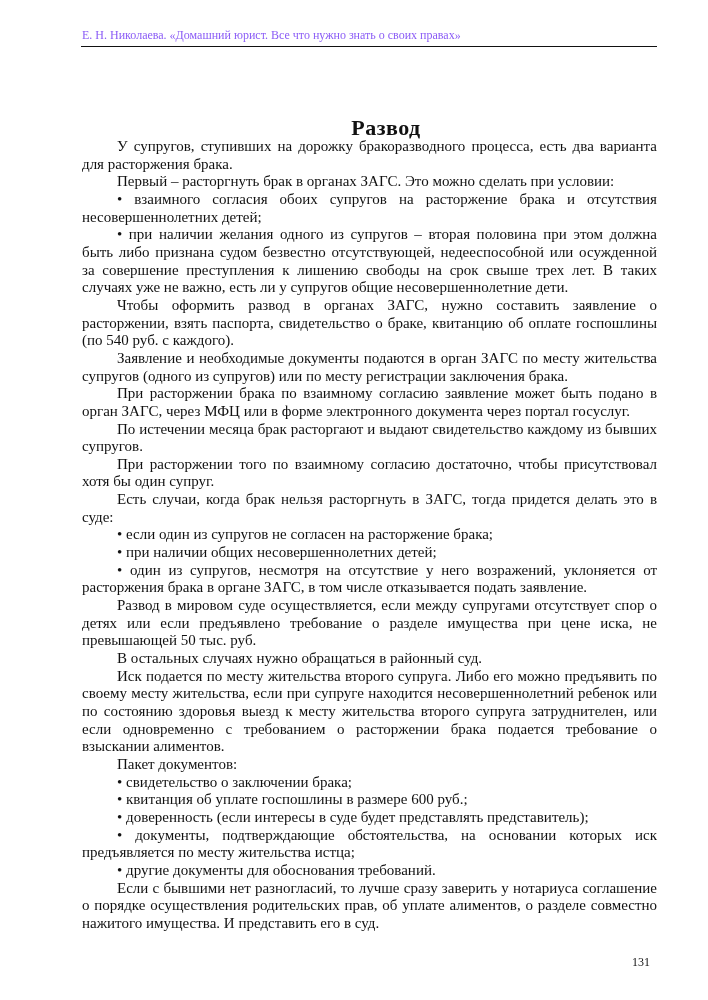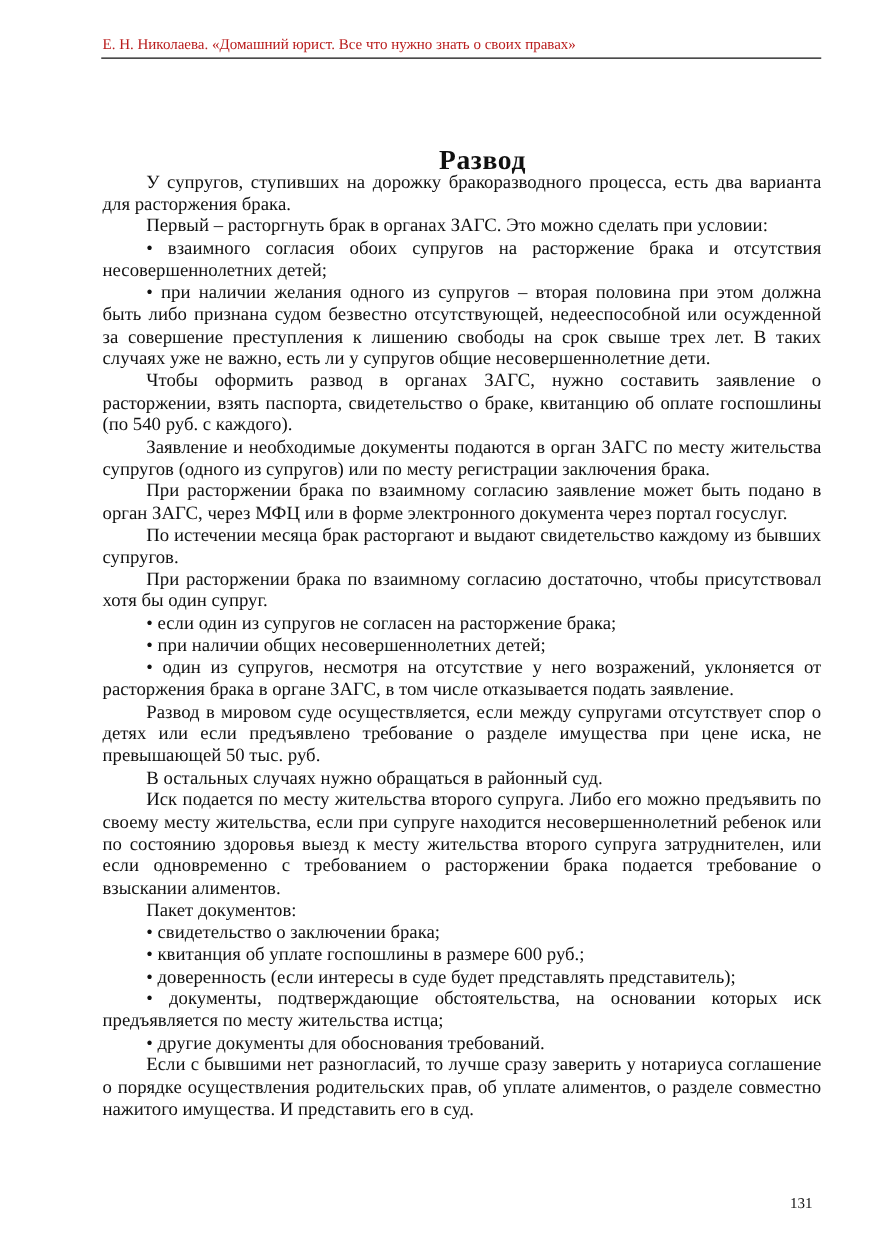--- a/index.html
+++ b/index.html
@@ -15,21 +15,21 @@
       font-family: "Liberation Serif", "DejaVu Serif", serif;
       color: #111111;
     }
     .running-header {
       position: absolute;
       left: 82px;
       top: 28px;
       width: 575px;
       font-size: 12px;
       line-height: 15px;
-      color: #b91c1c;
+      color: #8b5cf6;
       letter-spacing: 0px;
       white-space: nowrap;
     }
     .header-rule {
       position: absolute;
       left: 81px;
       top: 46px;
       width: 576px;
       height: 0;
       border-top: 1.5px solid #111111;
@@ -82,21 +82,22 @@
 
 <div class="body-text">
   <p>У супругов, ступивших на дорожку бракоразводного процесса, есть два варианта для расторжения брака.</p>
   <p>Первый – расторгнуть брак в органах ЗАГС. Это можно сделать при условии:</p>
   <p>• взаимного согласия обоих супругов на расторжение брака и отсутствия несовершенно­летних детей;</p>
   <p>• при наличии желания одного из супругов – вторая половина при этом должна быть либо признана судом безвестно отсутствующей, недееспособной или осужденной за соверше­ние преступления к лишению свободы на срок свыше трех лет. В таких случаях уже не важно, есть ли у супругов общие несовершеннолетние дети.</p>
   <p>Чтобы оформить развод в органах ЗАГС, нужно составить заявление о расторжении, взять паспорта, свидетельство о браке, квитанцию об оплате госпошлины (по 540 руб. с каж­дого).</p>
   <p>Заявление и необходимые документы подаются в орган ЗАГС по месту жительства супру­гов (одного из супругов) или по месту регистрации заключения брака.</p>
   <p>При расторжении брака по взаимному согласию заявление может быть подано в орган ЗАГС, через МФЦ или в форме электронного документа через портал госуслуг.</p>
   <p>По истечении месяца брак расторгают и выдают свидетельство каждому из бывших супругов.</p>
-  <p>При расторжении брака по взаимному согласию достаточно, чтобы присутствовал хотя бы один супруг.</p>
+  <p>При расторжении того по взаимному согласию достаточно, чтобы присутствовал хотя бы один супруг.</p>
+  <p>Есть случаи, когда брак нельзя расторгнуть в ЗАГС, тогда придется делать это в суде:</p>
   <p>• если один из супругов не согласен на расторжение брака;</p>
   <p>• при наличии общих несовершеннолетних детей;</p>
   <p>• один из супругов, несмотря на отсутствие у него возражений, уклоняется от расторже­ния брака в органе ЗАГС, в том числе отказывается подать заявление.</p>
   <p>Развод в мировом суде осуществляется, если между супругами отсутствует спор о детях или если предъявлено требование о разделе имущества при цене иска, не превышающей 50 тыс. руб.</p>
   <p>В остальных случаях нужно обращаться в районный суд.</p>
   <p>Иск подается по месту жительства второго супруга. Либо его можно предъявить по сво­ему месту жительства, если при супруге находится несовершеннолетний ребенок или по состо­янию здоровья выезд к месту жительства второго супруга затруднителен, или если одновре­менно с требованием о расторжении брака подается требование о взыскании алиментов.</p>
   <p>Пакет документов:</p>
   <p>• свидетельство о заключении брака;</p>
   <p>• квитанция об уплате госпошлины в размере 600 руб.;</p>
   <p>• доверенность (если интересы в суде будет представлять представитель);</p>

